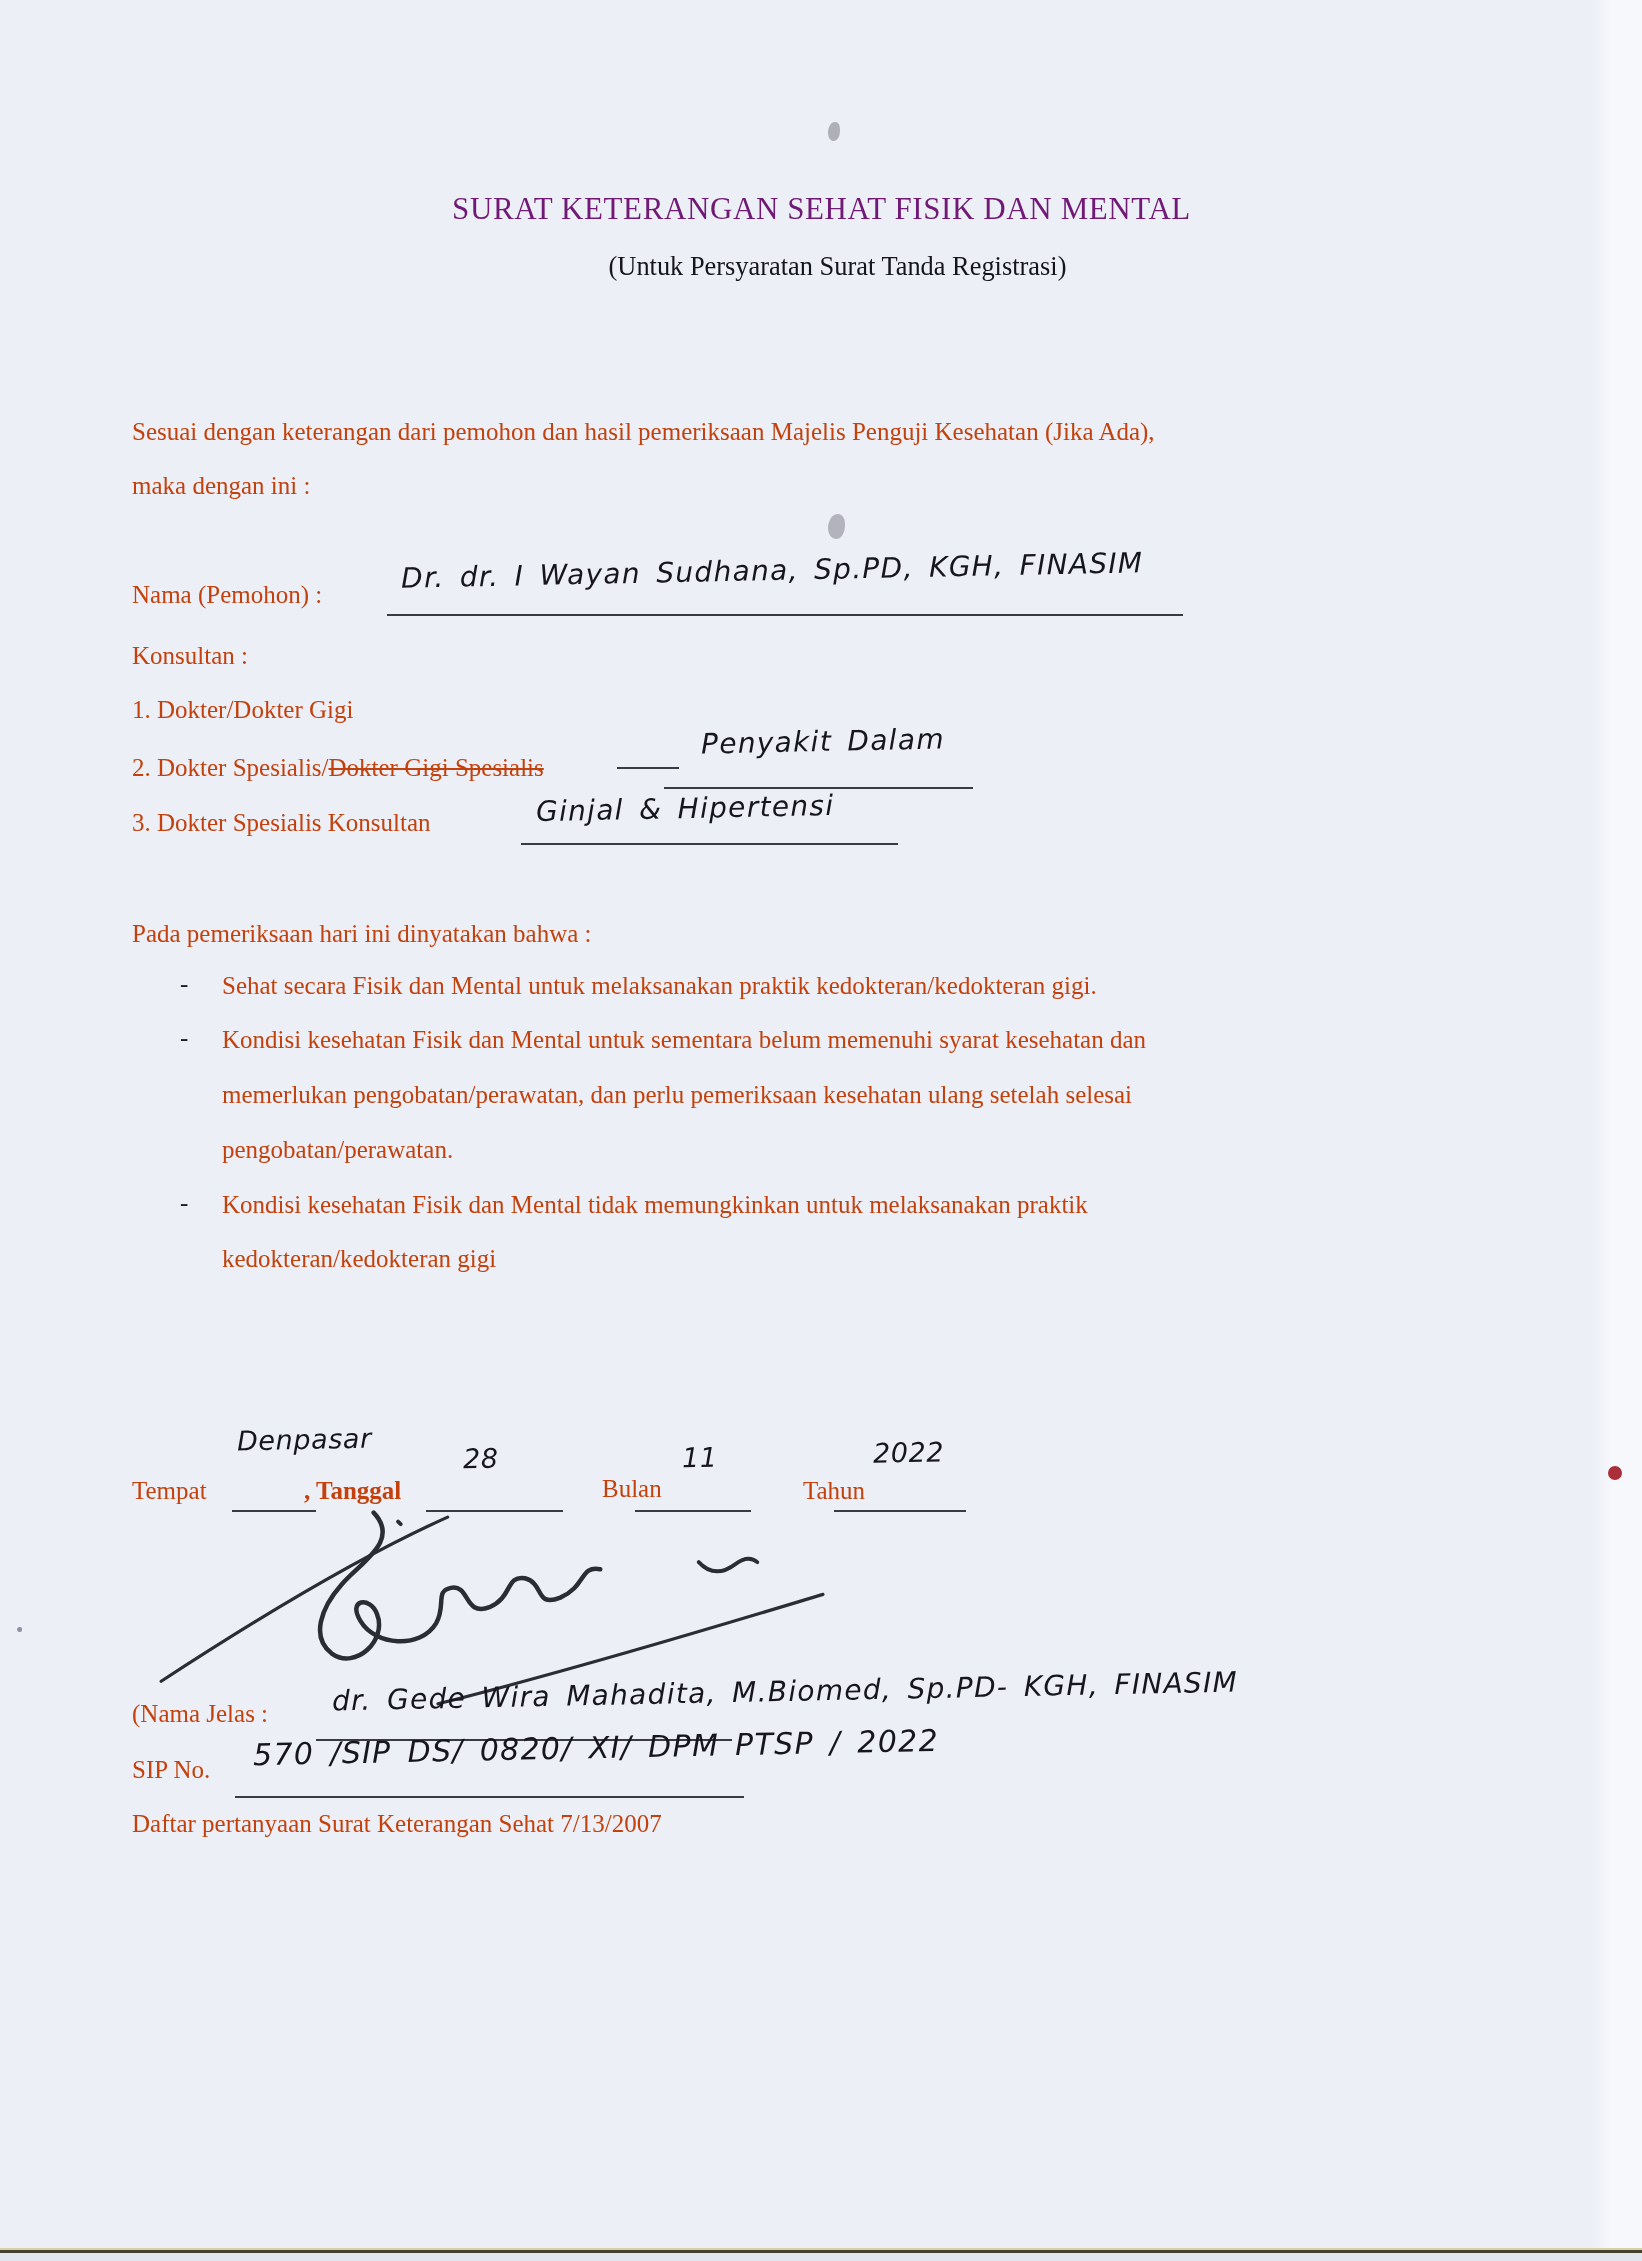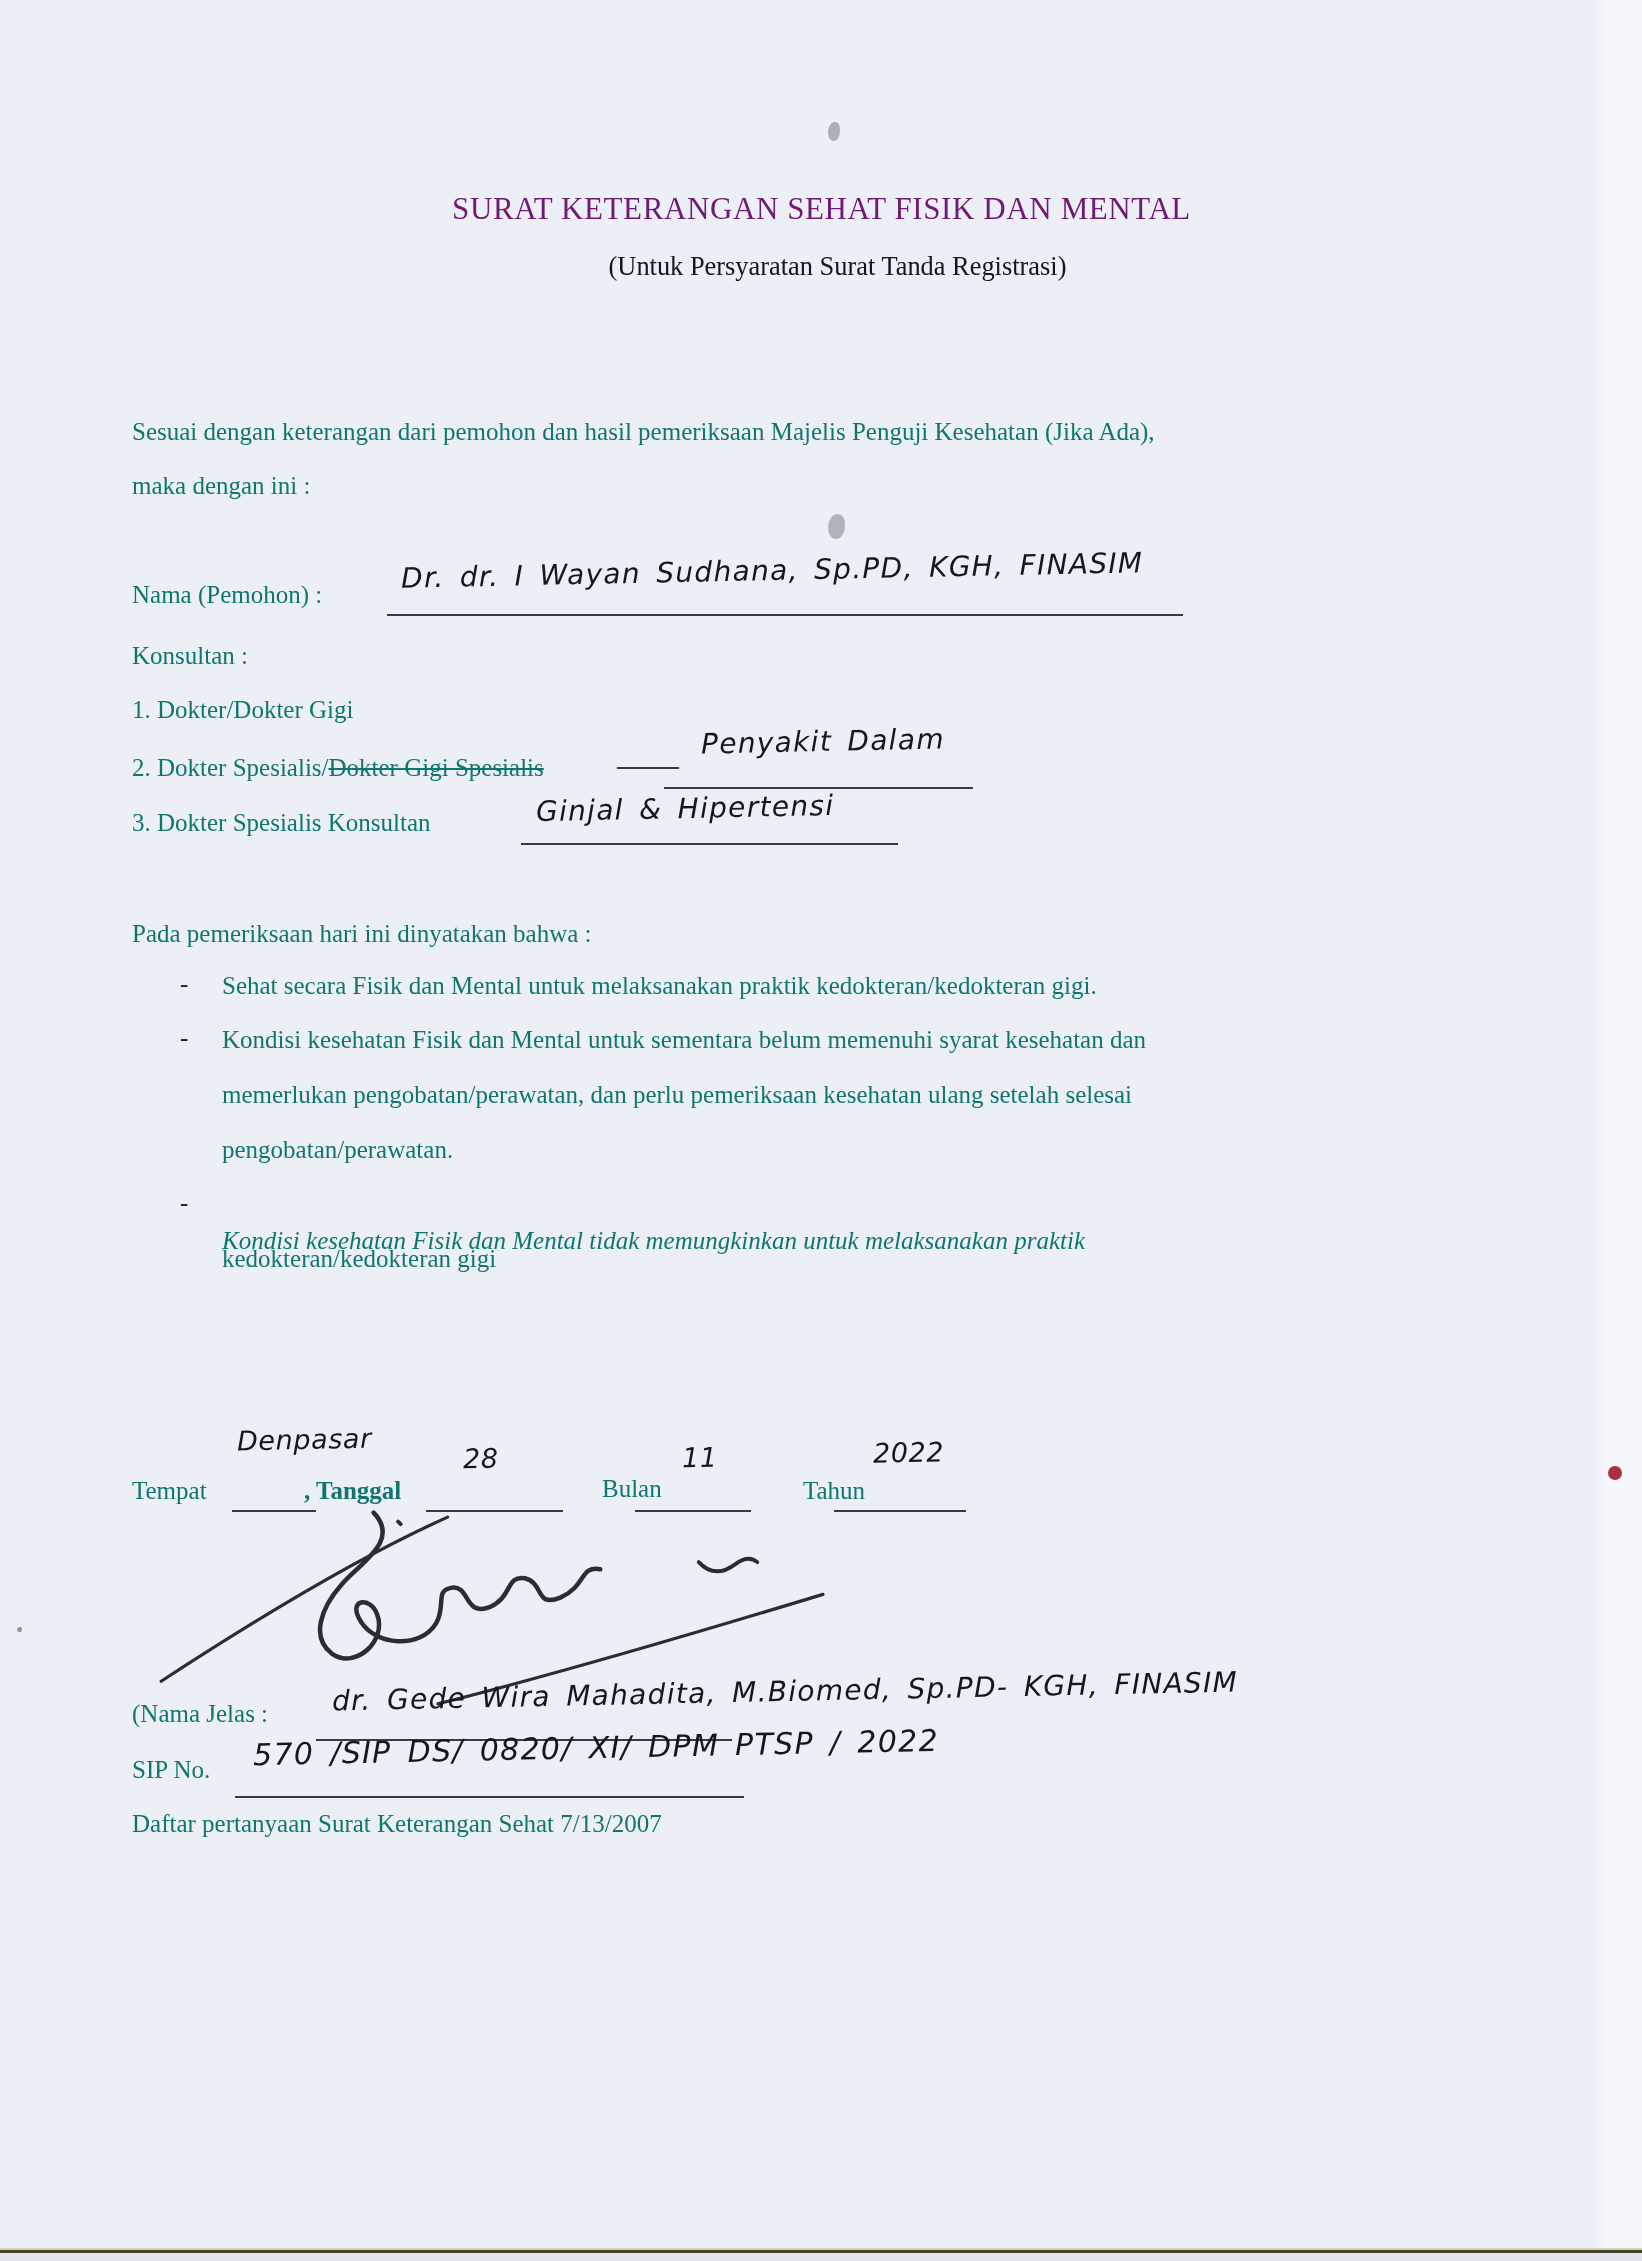--- a/index.html
+++ b/index.html
@@ -14,21 +14,21 @@
   
   .scan-strip{
     position:absolute;top:0;right:0;width:52px;height:100%;
     background:linear-gradient(90deg, rgba(246,248,252,0) 0%, #f6f8fc 40%);
   }
   
   .bottom-edge-highlight{position:absolute;left:0;top:2248px;width:1643px;height:1.9px;background:#d6d0a6;}
   .bottom-edge-line{position:absolute;left:0;top:2250px;width:1643px;height:3.2px;background:#45412f;}
   .bottom-edge-below{position:absolute;left:0;top:2253px;width:1643px;height:8.4px;background:#e2e5ee;}
 
-  .printed{position:absolute;font-size:25px;line-height:1.25;white-space:nowrap;color:#0f766e;}
+  .printed{position:absolute;font-size:25px;line-height:1.25;white-space:nowrap;color:#c2410c;}
   .title{
     position:absolute;left:0;top:191px;width:1643px;
     text-align:center;font-size:31px;letter-spacing:0.6px;color:#701a75;
   }
   .subtitle{
     position:absolute;left:16px;top:251px;width:1643px;
     text-align:center;font-size:26.4px;color:#15151d;
   }
   .rule{position:absolute;height:1.9px;background:#3a3a42;}
   .strike{text-decoration:line-through;text-decoration-thickness:1.9px;}
@@ -87,21 +87,21 @@
 
   <div class="dash" style="left:180px;top:970px;">-</div>
   <div class="printed" style="left:222px;top:970px;">Sehat secara Fisik dan Mental untuk melaksanakan praktik kedokteran/kedokteran gigi.</div>
 
   <div class="dash" style="left:180px;top:1024px;">-</div>
   <div class="printed" style="left:222px;top:1024px;">Kondisi kesehatan Fisik dan Mental untuk sementara belum memenuhi syarat kesehatan dan</div>
   <div class="printed" style="left:222px;top:1079px;">memerlukan pengobatan/perawatan, dan perlu pemeriksaan kesehatan ulang setelah selesai</div>
   <div class="printed" style="left:222px;top:1134px;">pengobatan/perawatan.</div>
 
   <div class="dash" style="left:180px;top:1189px;">-</div>
-  <div class="printed" style="left:222px;top:1225px;font-style:italic;">Kondisi kesehatan Fisik dan Mental tidak memungkinkan untuk melaksanakan praktik</div>
+  <div class="printed" style="left:222px;top:1189px;">Kondisi kesehatan Fisik dan Mental tidak memungkinkan untuk melaksanakan praktik</div>
   <div class="printed" style="left:222px;top:1243px;">kedokteran/kedokteran gigi</div>
 
   <div class="hw hw-md" style="left:237px;top:1424px;">Denpasar</div>
   <div class="printed" style="left:132px;top:1475px;">Tempat</div>
   <div class="rule" style="left:232px;top:1510px;width:84px;"></div>
   <div class="printed" style="left:304px;top:1475px;font-weight:bold;">, Tanggal</div>
   <div class="hw hw-md" style="left:463px;top:1443px;">28</div>
   <div class="rule" style="left:426px;top:1510px;width:137px;"></div>
   <div class="printed" style="left:566px;top:1473px;margin-left:36px;">Bulan</div>
   <div class="hw hw-md" style="left:682px;top:1442px;">11</div>

